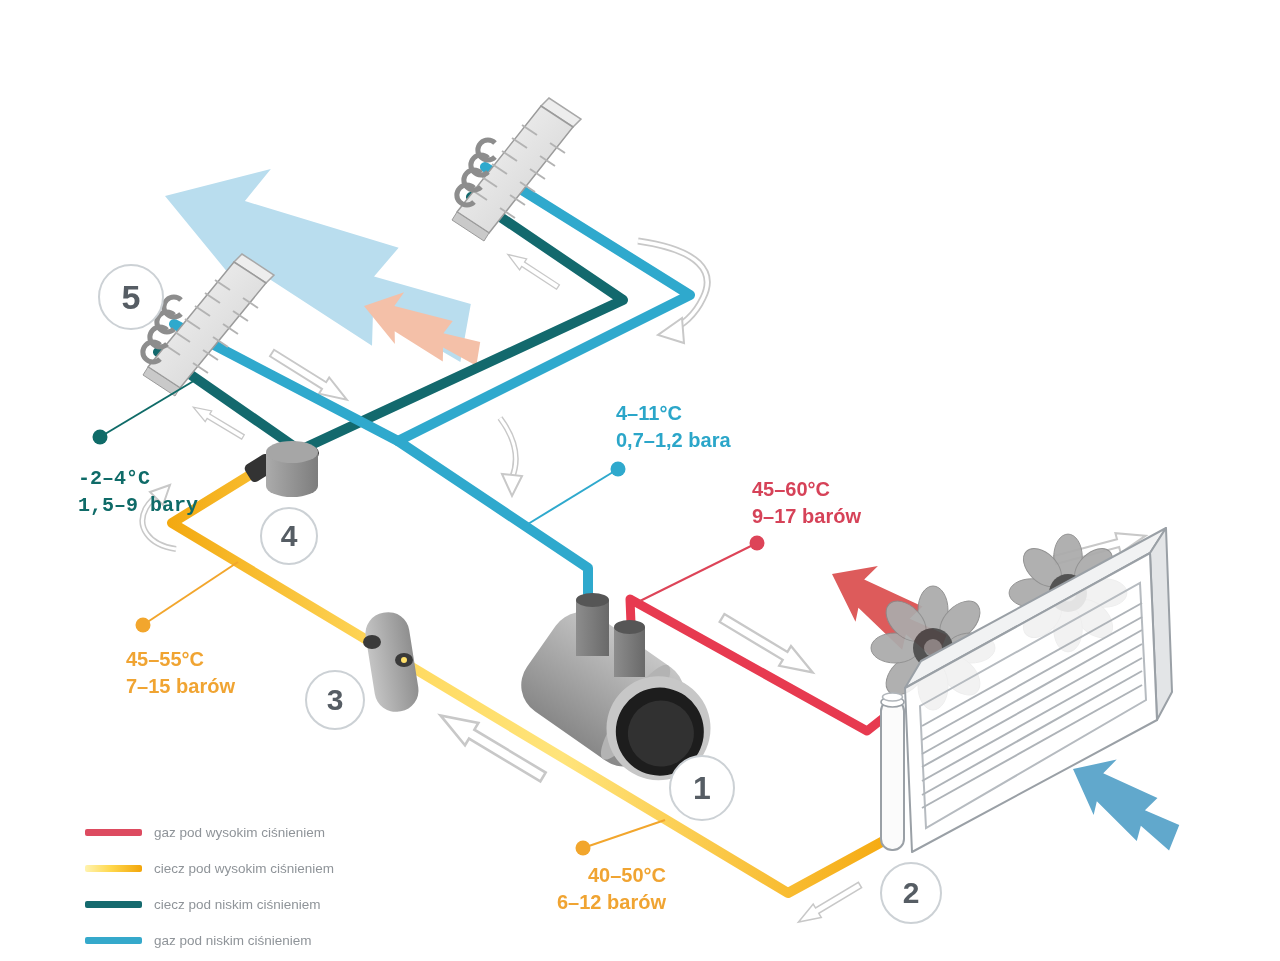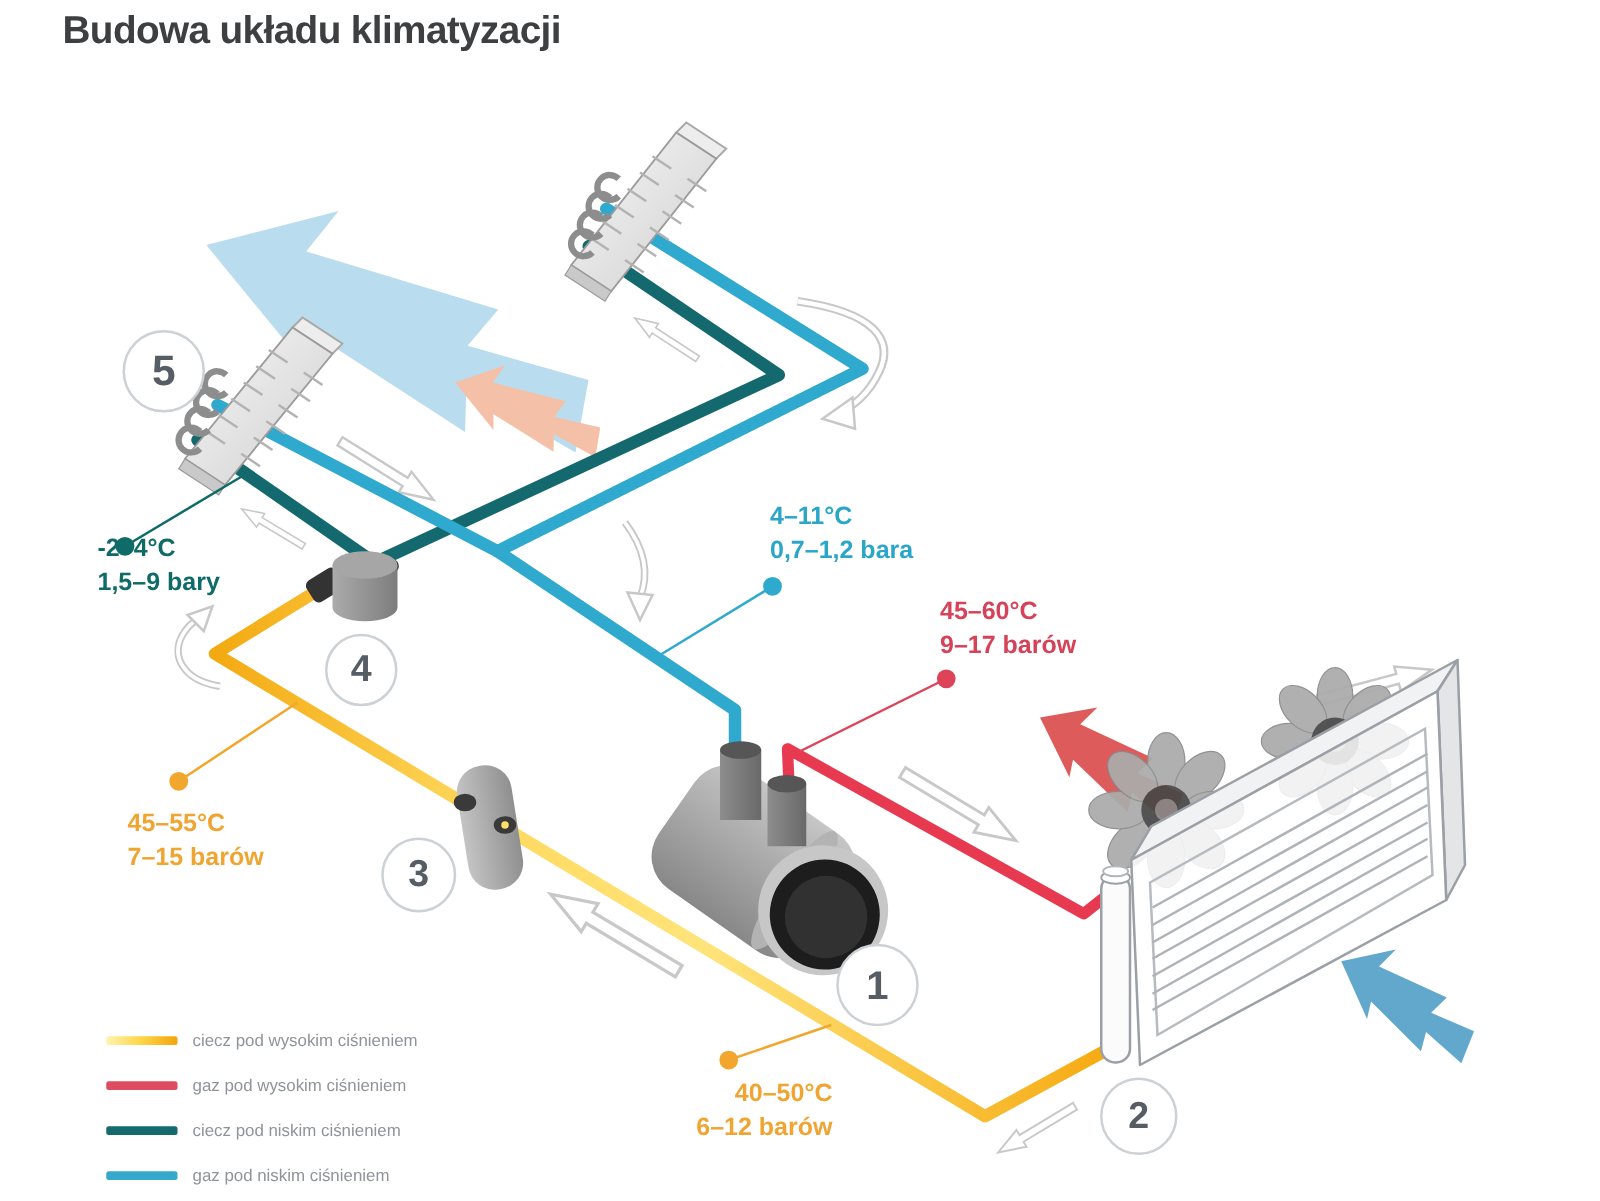--- a/index.html
+++ b/index.html
@@ -227,59 +227,58 @@
       <circle cx="618" cy="469" r="7.5" fill="#2fa9cd"></circle>
       <line x1="757" y1="543" x2="640" y2="601" stroke="#dd4458" stroke-width="2"></line>
       <circle cx="757" cy="543" r="7.5" fill="#dd4458"></circle>
       <line x1="143" y1="625" x2="238" y2="562" stroke="#f2a62d" stroke-width="2"></line>
       <circle cx="143" cy="625" r="7.5" fill="#f2a62d"></circle>
       <line x1="583" y1="848" x2="665" y2="820" stroke="#f2a62d" stroke-width="2"></line>
       <circle cx="583" cy="848" r="7.5" fill="#f2a62d"></circle>
     </g>
   </svg>
 
-  <h1 class="title">Budowa układu klimatyzacji</h1>
-
-  <div class="lbl lbl-teal" style="left:78px;top:426px;">
+
+  <div class="lbl lbl-teal" style="left:78px;top:465px;font-family:Liberation Mono, monospace;">
     <div>-2–4°C</div>
     <div>1,5–9 bary</div>
   </div>
   <div class="lbl lbl-cyan" style="left:592px;top:400px;">
     <div>4–11°C</div>
     <div>0,7–1,2 bara</div>
   </div>
   <div class="lbl lbl-red" style="left:720px;top:476px;margin-left:32px;">
     <div>45–60°C</div>
     <div>9–17 barów</div>
   </div>
-  <div class="lbl lbl-orange" style="left:102px;top:646px;">
+  <div class="lbl lbl-orange" style="left:126px;top:646px;">
     <div>45–55°C</div>
     <div>7–15 barów</div>
   </div>
   <div class="lbl lbl-orange" style="left:557px;top:862px;text-align:right;">
     <div>40–50°C</div>
     <div>6–12 barów</div>
   </div>
 
   <div class="marker" style="left:98px;top:264px;width:62px;height:62px;font-size:34px;">5</div>
   <div class="marker" style="left:260px;top:507px;width:54px;height:54px;font-size:30px;">4</div>
   <div class="marker" style="left:305px;top:670px;width:56px;height:56px;font-size:30px;">3</div>
   <div class="marker" style="left:669px;top:755px;width:62px;height:62px;font-size:32px;">1</div>
   <div class="marker" style="left:880px;top:862px;width:58px;height:58px;font-size:30px;">2</div>
 
   <div class="legend">
     <div class="legend-row">
+      <div class="sw sw-1"></div>
+      <div class="legend-label">gaz pod wysokim ciśnieniem</div>
+    </div>
+    <div class="legend-row">
       <div class="sw sw-0"></div>
       <div class="legend-label">ciecz pod wysokim ciśnieniem</div>
     </div>
     <div class="legend-row">
-      <div class="sw sw-1"></div>
-      <div class="legend-label">gaz pod wysokim ciśnieniem</div>
-    </div>
-    <div class="legend-row">
       <div class="sw sw-2"></div>
       <div class="legend-label">ciecz pod niskim ciśnieniem</div>
     </div>
     <div class="legend-row">
       <div class="sw sw-3"></div>
       <div class="legend-label">gaz pod niskim ciśnieniem</div>
     </div>
   </div>
 
 </div>

